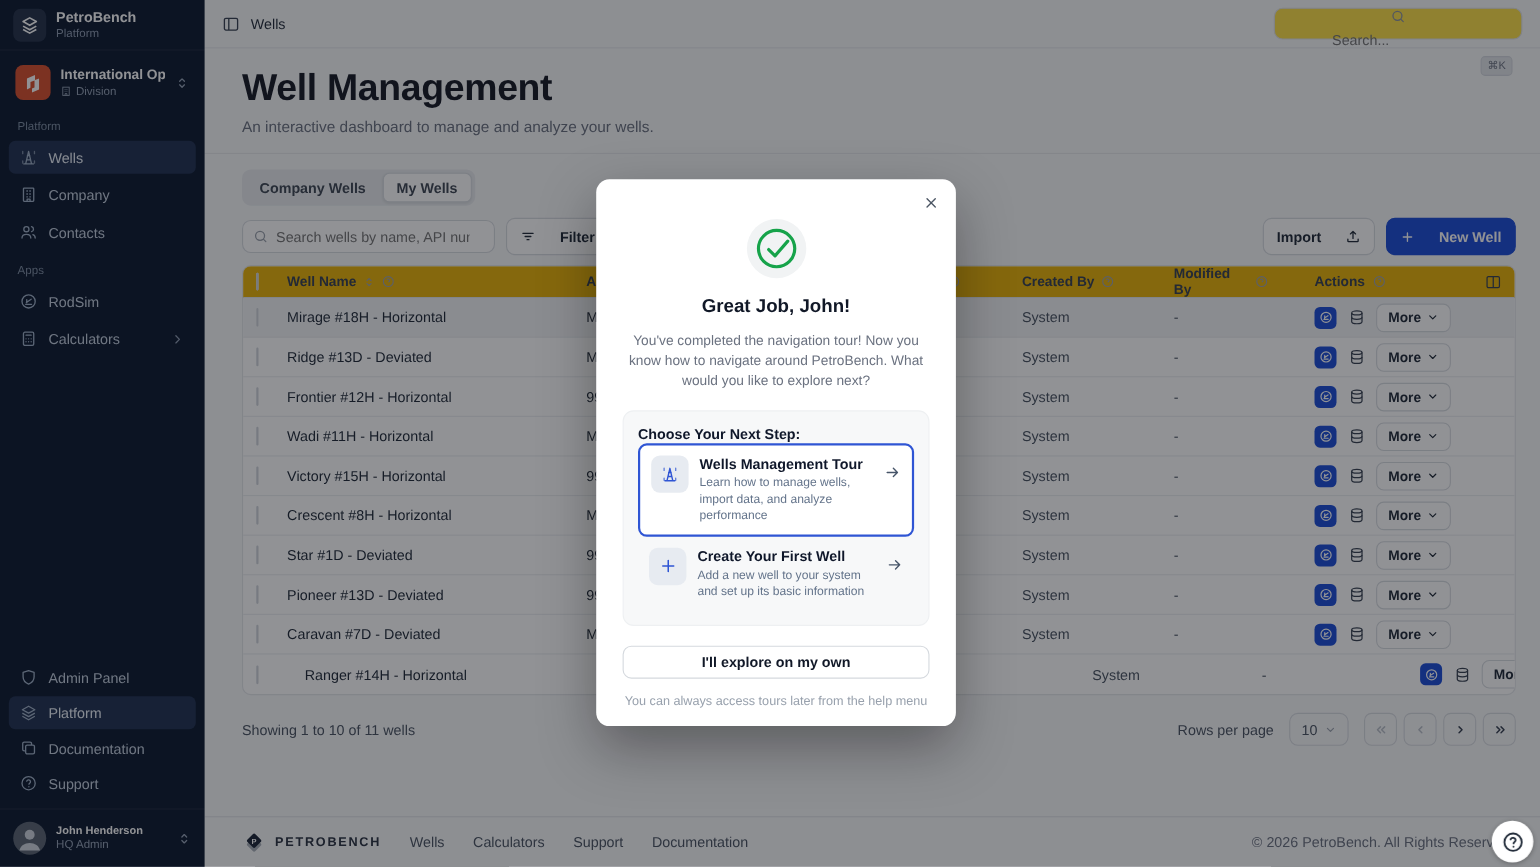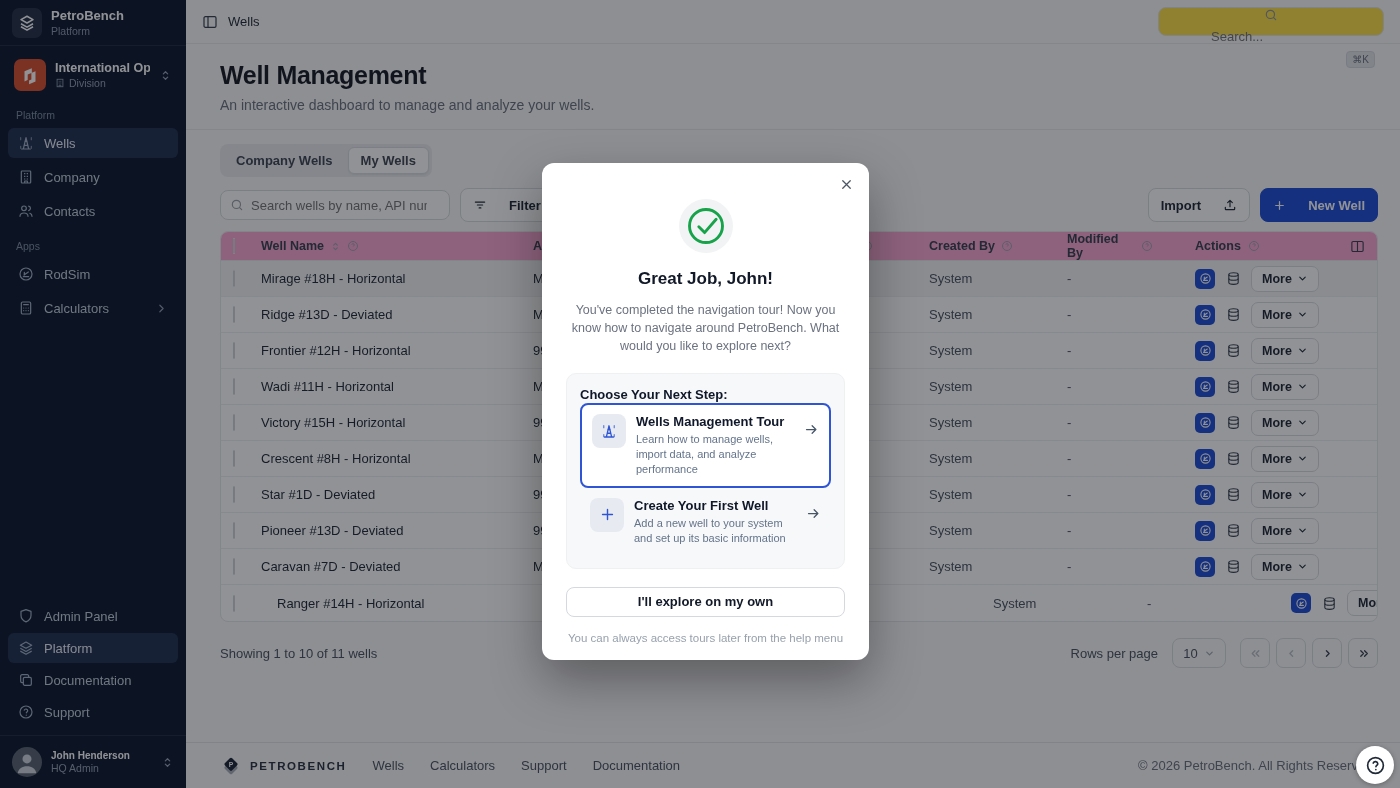--- a/index.html
+++ b/index.html
@@ -30,41 +30,41 @@
   .user-role { font-size:10.5px; color:#94a1b5; margin-top:1px; }
 
   
   .main { margin-left:186px; height:788px; display:flex; flex-direction:column; background:#f8f9fa; }
   .topbar { height:44px; flex:0 0 auto; display:flex; align-items:center; gap:10px; padding:0 16px; border-bottom:1px solid #e7e9ec; }
   .crumb { font-size:13px; color:#1f2937; }
   .topbar-search { margin-left:auto; width:226px; height:29px; background:#fde047; border:1px solid #e0e3e8; border-radius:8px; display:flex; align-items:center; gap:7px; padding:0 8px; color:#8b93a1;flex-direction:column; }
   .topbar-search input { border:none; outline:none; background:transparent; font-size:13px; color:#6b7280; width:120px; font-family:inherit; }
   .kbd { margin-left:auto; font-size:10px; color:#6b7280; background:#e2e5ea; border:1px solid #d4d8de; border-radius:4px; padding:2px 5px; white-space:nowrap; }
   .page-header { padding:17px 34px 16px; border-bottom:1px solid #e7e9ec; flex:0 0 auto; }
-  .page-title { font-size:25px; font-weight:bold; color:#161b26; letter-spacing:-.3px; }
+  .page-title { font-size:34px; font-weight:bold; color:#161b26; letter-spacing:-.3px; }
   .page-sub { font-size:14px; color:#6b7280; margin-top:7px; }
   .content { flex:1; padding:14px 22px 0 34px; }
 
   .tabs { display:inline-flex; background:#e9ecef; border-radius:8px; padding:3px; gap:2px; }
   .tab { padding:5px 12px; border-radius:6px; font-size:13px; font-weight:bold; color:#3f4754; border:1px solid transparent; cursor:pointer; }
   .tab.active { background:#fff; border-color:#d9dde2; box-shadow:0 1px 2px rgba(0,0,0,.06); }
 
   .toolbar { display:flex; align-items:center; gap:10px; margin-top:11px; }
   .well-search { width:230px; height:30px; background:#fff; border:1px solid #d8dce1; border-radius:8px; display:flex; align-items:center; gap:7px; padding:0 9px; color:#9aa1ac; }
   .well-search input { border:none; outline:none; background:transparent; font-size:13px; color:#6b7280; width:176px; font-family:inherit; }
   .btn { height:30px; display:inline-flex; align-items:center; gap:22px; padding:16px 12px; background:#fff; border:1px solid #d8dce1; border-radius:8px; font-size:13px; font-weight:bold; color:#1f2937; cursor:pointer; font-family:inherit; }
   .btn-primary { background:#1d4ed8; border-color:#1d4ed8; color:#fff; }
   .toolbar-right { margin-left:auto; display:flex; gap:10px; }
 
   
   .table { margin-top:9px; background:#fff; border:1px solid #e4e7ea; border-radius:8px; overflow:hidden; }
   .trow { display:flex; align-items:center; height:36px; border-bottom:1px solid #eceef1; font-size:13px; color:#1f2937; }
   .trow:last-child { border-bottom:none;gap:16px; }
   .trow.hl { background:#f3f4f6; }
-  .thead { height:29px; background:#f9a8d4; border-bottom:1px solid #e4e7ea; font-size:12.5px; font-weight:bold; color:#374151; display:flex; align-items:center; }
+  .thead { height:29px; background:#eab308; border-bottom:1px solid #e4e7ea; font-size:12.5px; font-weight:bold; color:#374151; display:flex; align-items:center; }
   .col-check { width:34px; padding-left:12px; flex:0 0 auto; }
   .col-name  { width:272px; padding-left:6px; flex:0 0 auto; display:flex; align-items:center; gap:6px; }
   .col-api   { width:190px; padding-left:6px; flex:0 0 auto; }
   .col-hid   { width:170px; flex:0 0 auto; display:flex; align-items:center; justify-content:flex-end; gap:6px; padding-right:14px; }
   .col-created { width:138px; padding-left:42px; flex:0 0 auto; color:#4b5563; display:flex; align-items:center; gap:6px; }
   .col-mod   { width:128px; padding-left:42px; flex:0 0 auto; color:#4b5563; display:flex; align-items:center; gap:6px; }
   .col-act   { width:180px; padding-left:42px; flex:0 0 auto; display:flex; align-items:center; gap:7px; }
   .col-cols  { width:46px; flex:0 0 auto; display:flex; justify-content:flex-end; padding-right:14px; }
   .thead .col-created, .thead .col-mod, .thead .col-act { color:#374151; }
   .checkbox { width:15px; height:15px; border:1px solid #cfd4da; border-radius:4px; background:#fff; }

